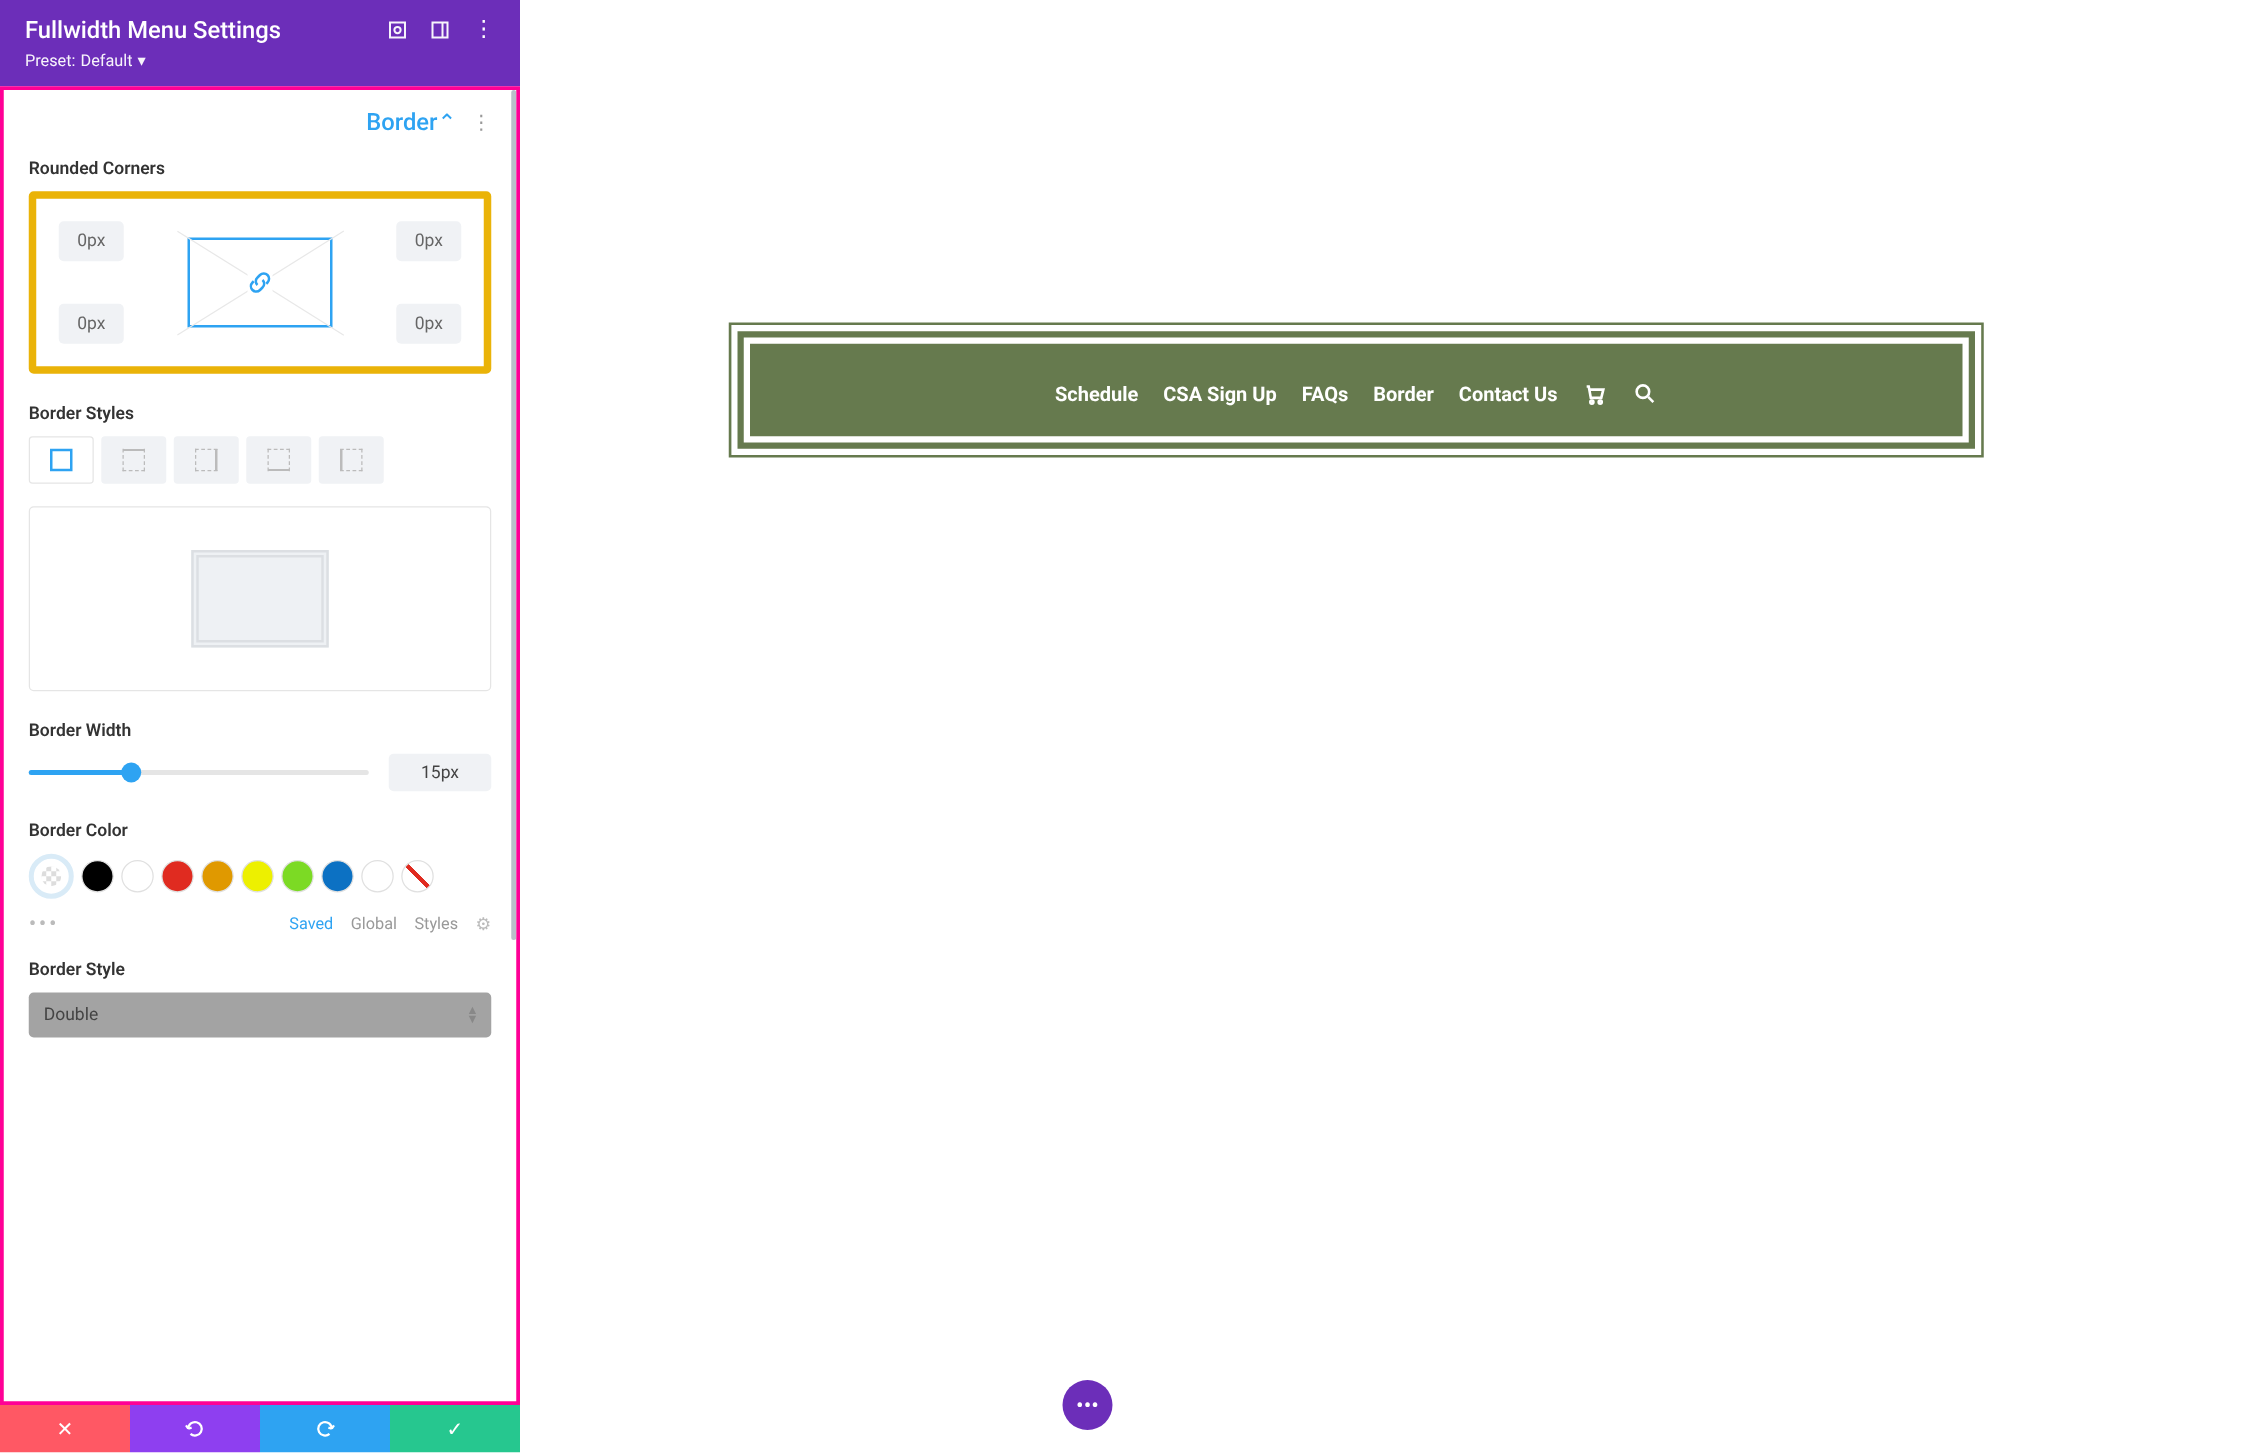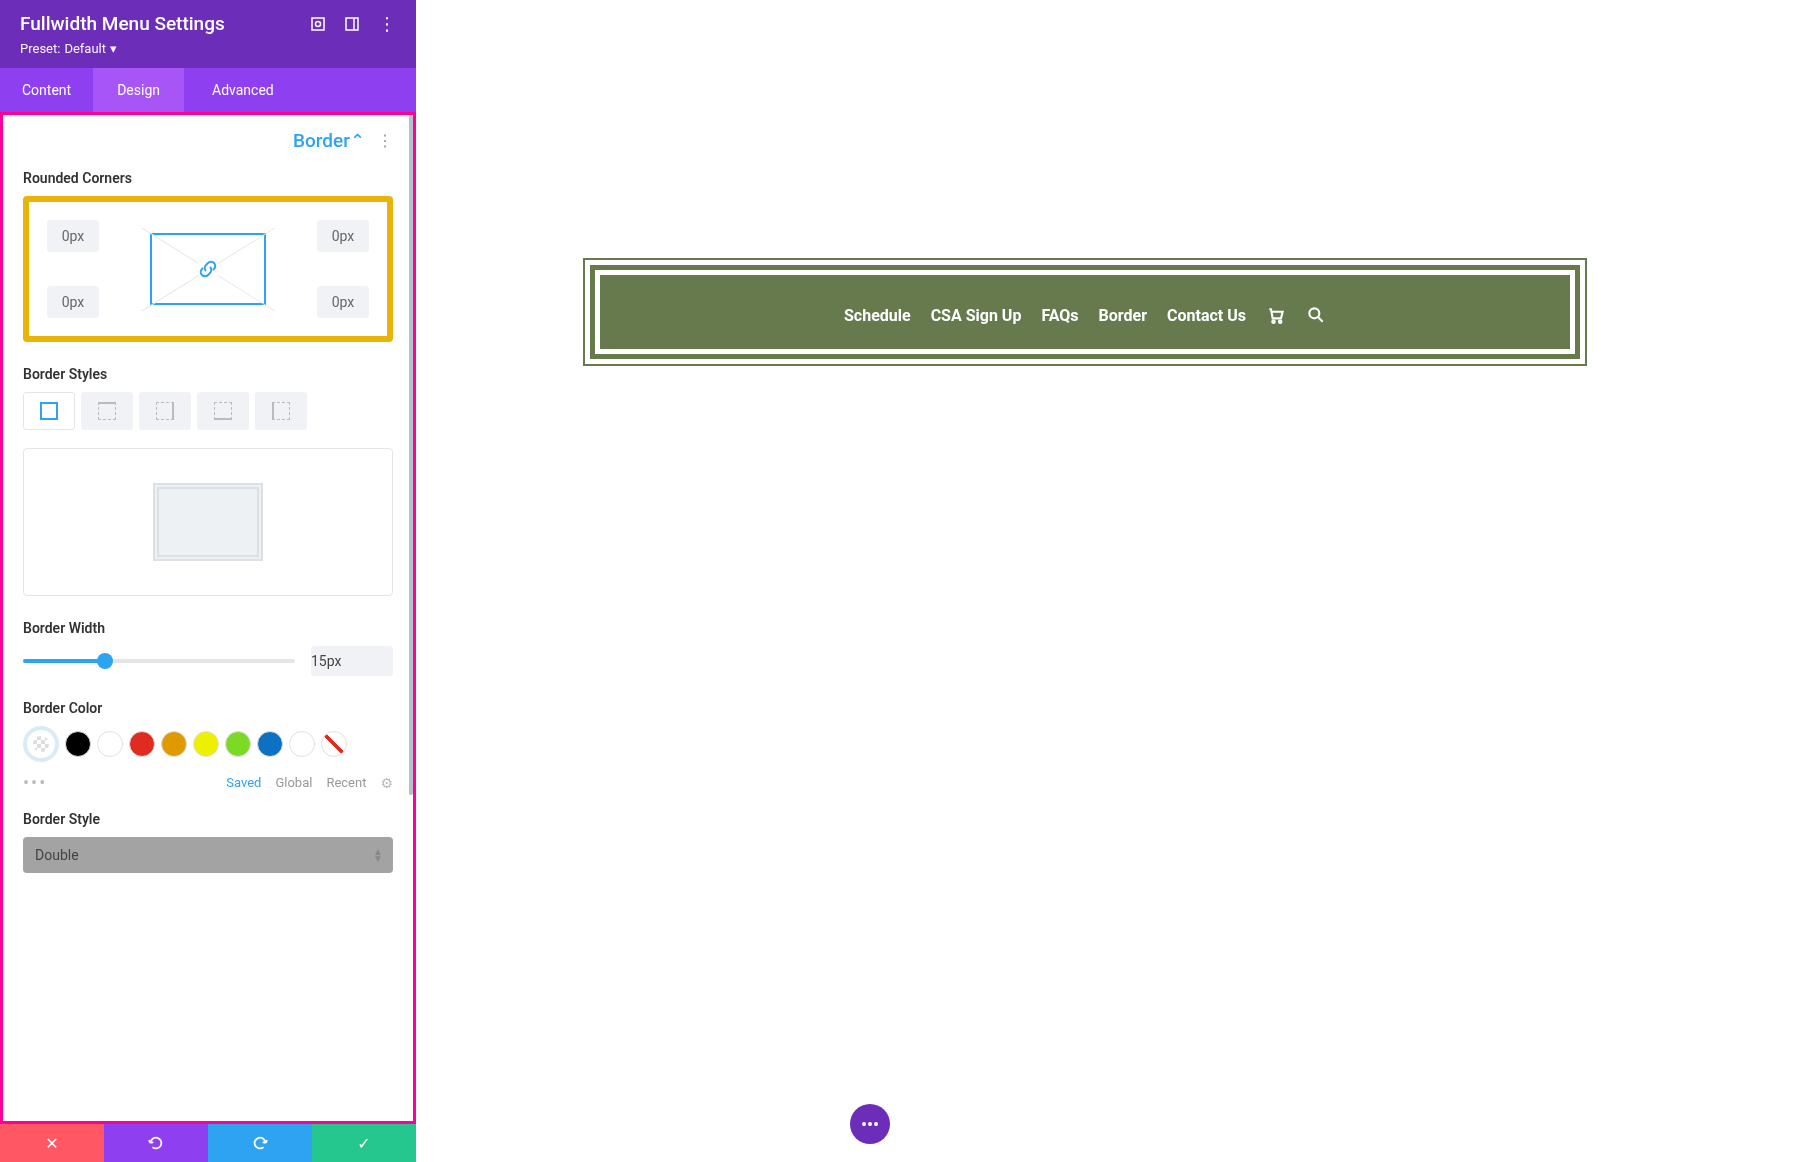--- a/index.html
+++ b/index.html
@@ -42,21 +42,21 @@
 .style-square.top{border:1.5px dashed #bbb;border-top:2px solid #bbb}
 .style-square.right{border:1.5px dashed #bbb;border-right:2px solid #bbb}
 .style-square.bottom{border:1.5px dashed #bbb;border-bottom:2px solid #bbb}
 .style-square.left{border:1.5px dashed #bbb;border-left:2px solid #bbb}
 .preview-box{border:1px solid #e5e5e5;border-radius:4px;height:148px;display:flex;align-items:center;justify-content:center;margin-bottom:24px}
 .preview-inner{width:110px;height:78px;border:6px double #dcdfe3;background:#eef1f4}
 .width-row{display:flex;align-items:center;gap:16px;margin-bottom:24px}
 .slider-track{flex:1;height:4px;background:#e5e5e5;border-radius:2px;position:relative}
 .slider-fill{position:absolute;left:0;height:100%;background:#2ea3f2;border-radius:2px;width:30%}
 .slider-thumb{position:absolute;left:30%;top:50%;transform:translate(-50%,-50%);width:16px;height:16px;background:#2ea3f2;border-radius:50%;cursor:grab}
-.width-input{width:82px;height:30px;background:#f0f2f5;border:none;border-radius:4px;text-align:left;font-size:14px;color:#444}
+.width-input{width:82px;height:30px;background:#f0f2f5;border:none;border-radius:4px;text-align:center;font-size:14px;color:#444}
 .swatches{display:flex;gap:6px;align-items:center;margin-bottom:10px}
 .swatch{width:26px;height:26px;border-radius:50%;cursor:pointer;border:1px solid #e0e0e0}
 .swatch.picker{width:36px;height:36px;border:4px solid #d9ebf7;background:#fff;position:relative}
 .swatch.picker::after{content:"";position:absolute;inset:6px;border-radius:50%;background:repeating-conic-gradient(#ddd 0 25%,#fff 0 50%) 50% / 8px 8px}
 .color-tabs{display:flex;gap:14px;align-items:center;margin-bottom:18px}
 .color-tab{font-size:13px;cursor:pointer;color:#999}
 .color-tab.active{color:#2ea3f2}
 .color-dots{color:#bbb;font-size:18px;letter-spacing:2px}
 .gear{color:#bbb;cursor:pointer;font-size:14px}
 .select{width:100%;height:36px;background:#a3a3a3;border:none;border-radius:4px;padding:0 12px;font-size:14px;color:#444;appearance:none;cursor:pointer;position:relative}
@@ -102,25 +102,20 @@
         <div style="color:#fff;font-size:18px;line-height:1">⋮</div>
       </div>
     </div>
     <div class="preset">
       <span>Preset:</span>
       <span>Default</span>
       <span>▾</span>
     </div>
   </div>
 
-  <div class="tabs">
-    <div class="tab content">Content</div>
-    <div class="tab active">Design</div>
-    <div class="tab advanced">Advanced</div>
-  </div>
 
   <div class="panel-wrap">
     <div class="scroll-ind"></div>
     <div class="panel">
       <div class="section-head">
         <div class="section-title">Border</div>
         <div class="section-icons">
           <span class="chevron">⌃</span>
           <span class="dots">⋮</span>
         </div>
@@ -183,21 +178,21 @@
         <div class="swatch" style="background:#7cda24"></div>
         <div class="swatch" style="background:#0c71c3"></div>
         <div class="swatch" style="background:#fff"></div>
         <div class="swatch" style="background:linear-gradient(45deg,#fff 45%,#e02b20 45%,#e02b20 55%,#fff 55%)"></div>
       </div>
       <div class="color-tabs">
         <span class="color-dots">•••</span>
         <div style="flex:1"></div>
         <span class="color-tab active">Saved</span>
         <span class="color-tab">Global</span>
-        <span class="color-tab">Recent</span>
+        <span class="color-tab">Styles</span>
         <span class="gear">⚙</span>
       </div>
 
       <div class="label">Border Style</div>
       <div class="select-wrap">
         <select class="select">
           <option>Double</option>
         </select>
         <div class="select-arrows">▲<br>▼</div>
       </div>

